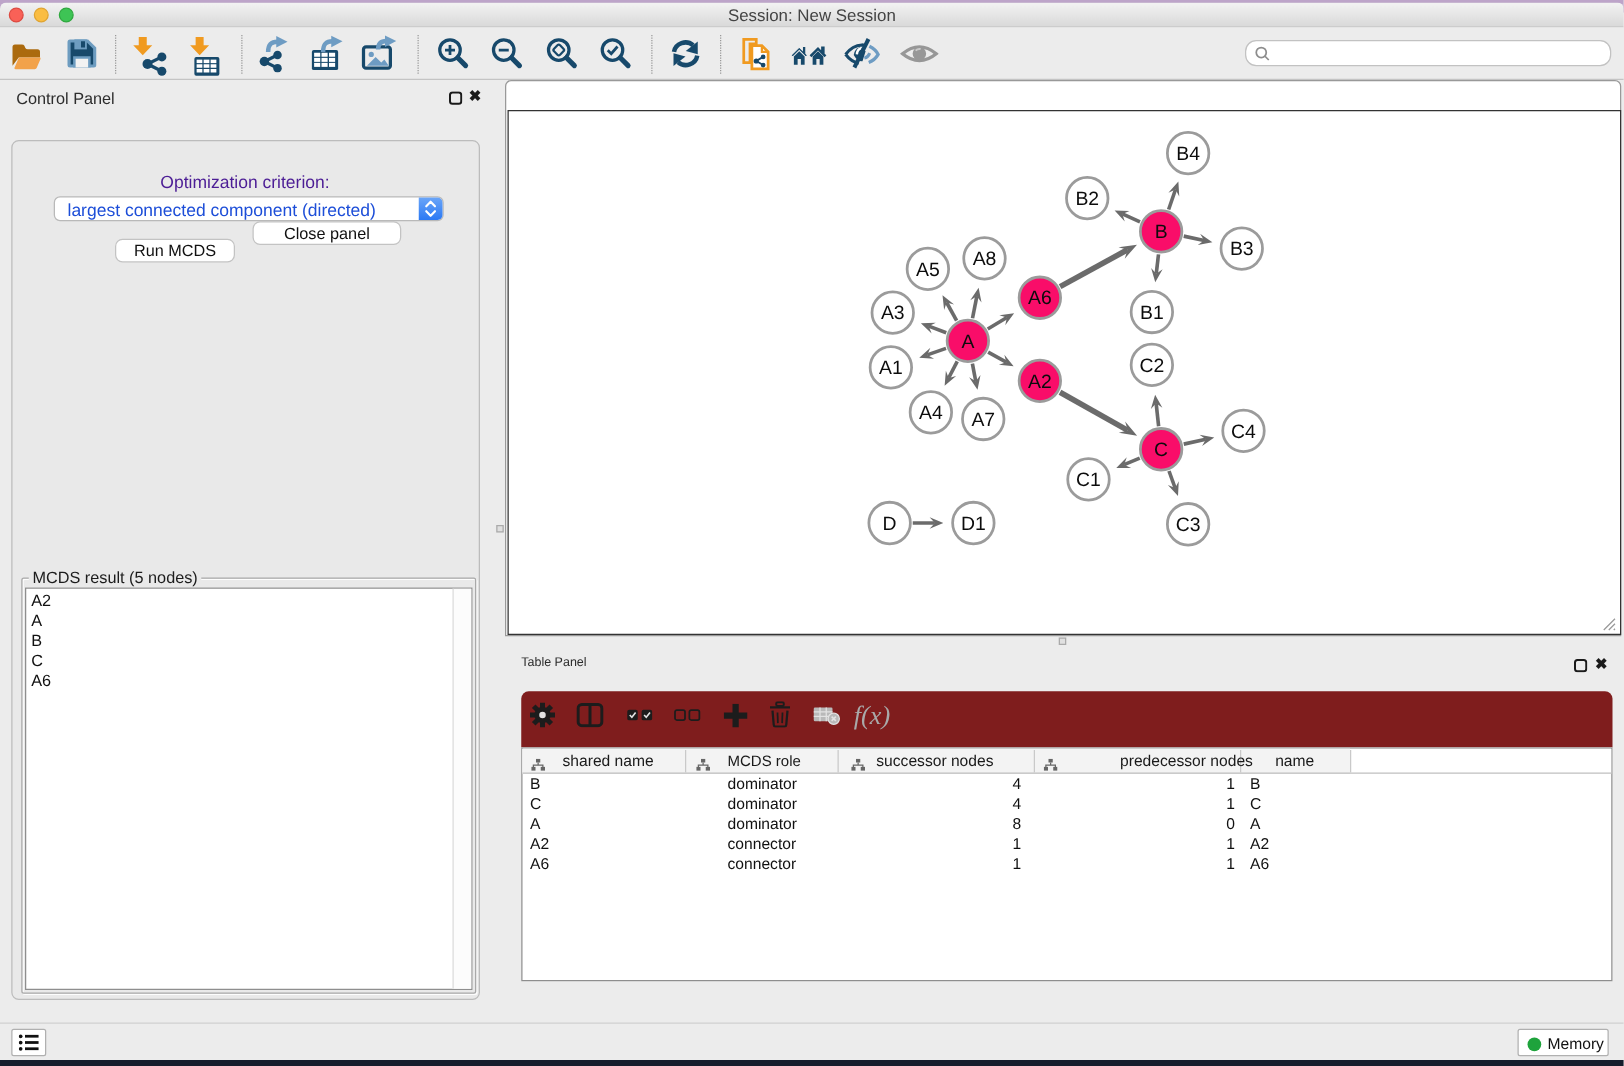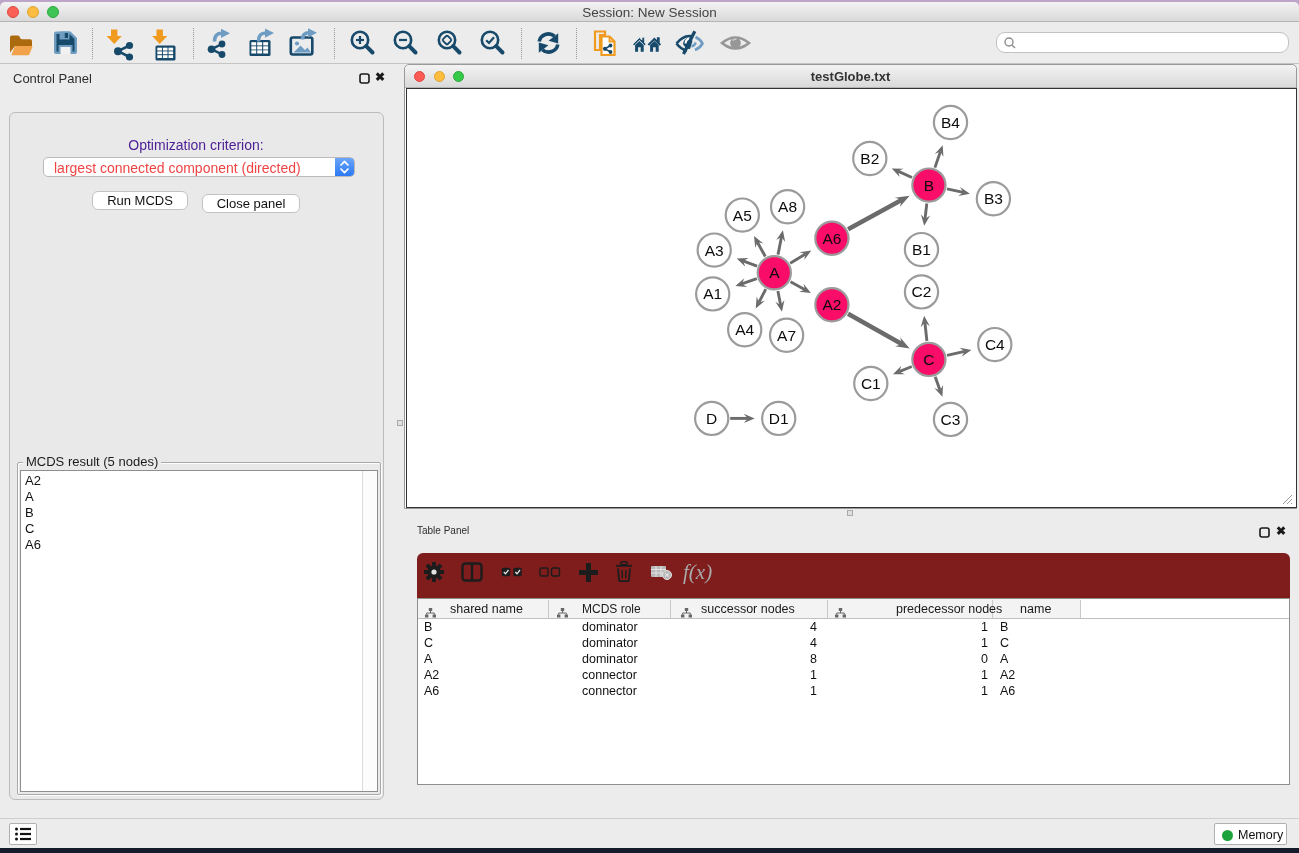--- a/index.html
+++ b/index.html
@@ -167,49 +167,43 @@
   <svg class="abs" style="left:359px;top:9px;" width="11" height="11" viewBox="0 0 11 11">
       <rect x="1" y="1" width="9" height="9" rx="2" fill="none" stroke="#1a1a1a" stroke-width="1.6"></rect>
     </svg>
   <div class="abs" style="left:375px;top:6px;font-size:12px;font-weight:bold;color:#1a1a1a;">✖</div>
 
   <div class="abs" style="left:9px;top:48px;width:375px;height:688px;background:#e9e9e9;border:1px solid #bcbcbc;border-radius:6px;"></div>
 
   <div class="abs" style="left:0;width:392px;top:73px;text-align:center;font-size:14px;color:#4c1d95;">Optimization criterion:</div>
 
   <div class="abs" style="left:43px;top:93px;width:312px;height:20px;background:#fff;border:1px solid #b9b9b9;border-radius:5px;">
-    <div class="abs" style="left:10px;top:1.5px;font-size:14px;color:#ef4444;text-align:right;">largest connected component (directed)</div>
+    <div class="abs" style="left:10px;top:1.5px;font-size:14px;color:#1d4ed8;text-align:right;">largest connected component (directed)</div>
     <div class="abs" style="right:0px;top:0px;width:19px;height:18px;background:linear-gradient(#6aa5f8,#2b79f4);border-radius:0 4px 4px 0;">
       <svg width="19" height="18" viewBox="0 0 19 18">
           <path d="M6 7 L9.5 3.4 L13 7" fill="none" stroke="#fff" stroke-width="1.7" stroke-linecap="round" stroke-linejoin="round"></path>
           <path d="M6 11 L9.5 14.6 L13 11" fill="none" stroke="#fff" stroke-width="1.7" stroke-linecap="round" stroke-linejoin="round"></path>
         </svg>
     </div>
   </div>
   <div class="btn" style="left:92px;top:127px;width:96px;height:19px;line-height:17px;">Run MCDS</div>
-  <div class="btn" style="left:202px;top:130px;width:98px;height:19px;line-height:17px;">Close panel</div>
+  <div class="btn" style="left:202px;top:113px;width:119px;height:19px;line-height:17px;">Close panel</div>
 
   <div class="abs" style="left:17px;top:398px;width:364px;height:333px;border:1px solid #a9a9a9;border-radius:2px;box-shadow:1px 1px 0 #fdfdfd, inset 1px 1px 0 #fdfdfd;"></div>
   <div class="abs" style="left:23px;top:390px;background:#e9e9e9;padding:0 3px;font-size:13px;color:#1c1c1c;">MCDS result (5 nodes)</div>
   <div class="abs" style="left:20px;top:406px;width:358px;height:322px;background:#fff;border:1px solid #8e8e8e;">
     <div style="position:absolute;right:0;top:0;width:15px;height:100%;border-left:1px solid #dcdcdc;background:#fcfcfc;"></div>
     <div style="padding:2px 0 0 4px;font-size:13px;color:#111;line-height:16px;">A2<br>A<br>B<br>C<br>A6</div>
   </div>
 </div>
 
 <div class="abs" style="left:397px;top:420px;width:6px;height:6px;background:#e0e0e0;border:1px solid #aaa;"></div>
 <div class="abs" style="left:847px;top:510px;width:6px;height:6px;background:#e0e0e0;border:1px solid #aaa;"></div>
 
 <div class="abs" style="left:404px;top:64px;width:893px;height:445px;border:1px solid #999;border-radius:5px 5px 0 0;background:#fff;">
-  <div class="winhead" style="position:absolute;left:0;top:0;width:100%;height:23px;border-radius:5px 5px 0 0;">
-    <div class="tl" style="left:9px;top:6px;width:11px;height:11px;background:#fc5b55;border:0.5px solid #e14740;"></div>
-    <div class="tl" style="left:28.5px;top:6px;width:11px;height:11px;background:#fdbd3e;border:0.5px solid #e0a431;"></div>
-    <div class="tl" style="left:48px;top:6px;width:11px;height:11px;background:#35c948;border:0.5px solid #2aa83a;"></div>
-    <div style="position:absolute;left:0;width:100%;top:4px;text-align:center;font-size:13px;font-weight:bold;color:#333;">testGlobe.txt</div>
-  </div>
   <div style="position:absolute;left:1px;top:23px;width:891px;height:420px;border:1px solid #333;background:#fff;">
     <svg width="888" height="417" viewBox="0 0 888 417" font-family="Liberation Sans, sans-serif">
     <line x1="358.3" y1="167.5" x2="350.3" y2="153.0" stroke="#6b6b6b" stroke-width="2.9"></line>
     <polygon points="347.0,147.1 356.3,154.5 350.3,153.0 348.3,158.9" fill="#6b6b6b"></polygon>
     <line x1="371.0" y1="165.6" x2="374.5" y2="147.9" stroke="#6b6b6b" stroke-width="2.9"></line>
     <polygon points="375.9,141.2 378.2,152.9 374.5,147.9 369.2,151.1" fill="#6b6b6b"></polygon>
     <line x1="350.0" y1="177.2" x2="336.0" y2="171.9" stroke="#6b6b6b" stroke-width="2.9"></line>
     <polygon points="329.7,169.5 341.6,169.1 336.0,171.9 338.3,177.7" fill="#6b6b6b"></polygon>
     <line x1="349.8" y1="189.7" x2="334.8" y2="194.9" stroke="#6b6b6b" stroke-width="2.9"></line>
     <polygon points="328.4,197.1 337.3,189.2 334.8,194.9 340.3,197.9" fill="#6b6b6b"></polygon>

